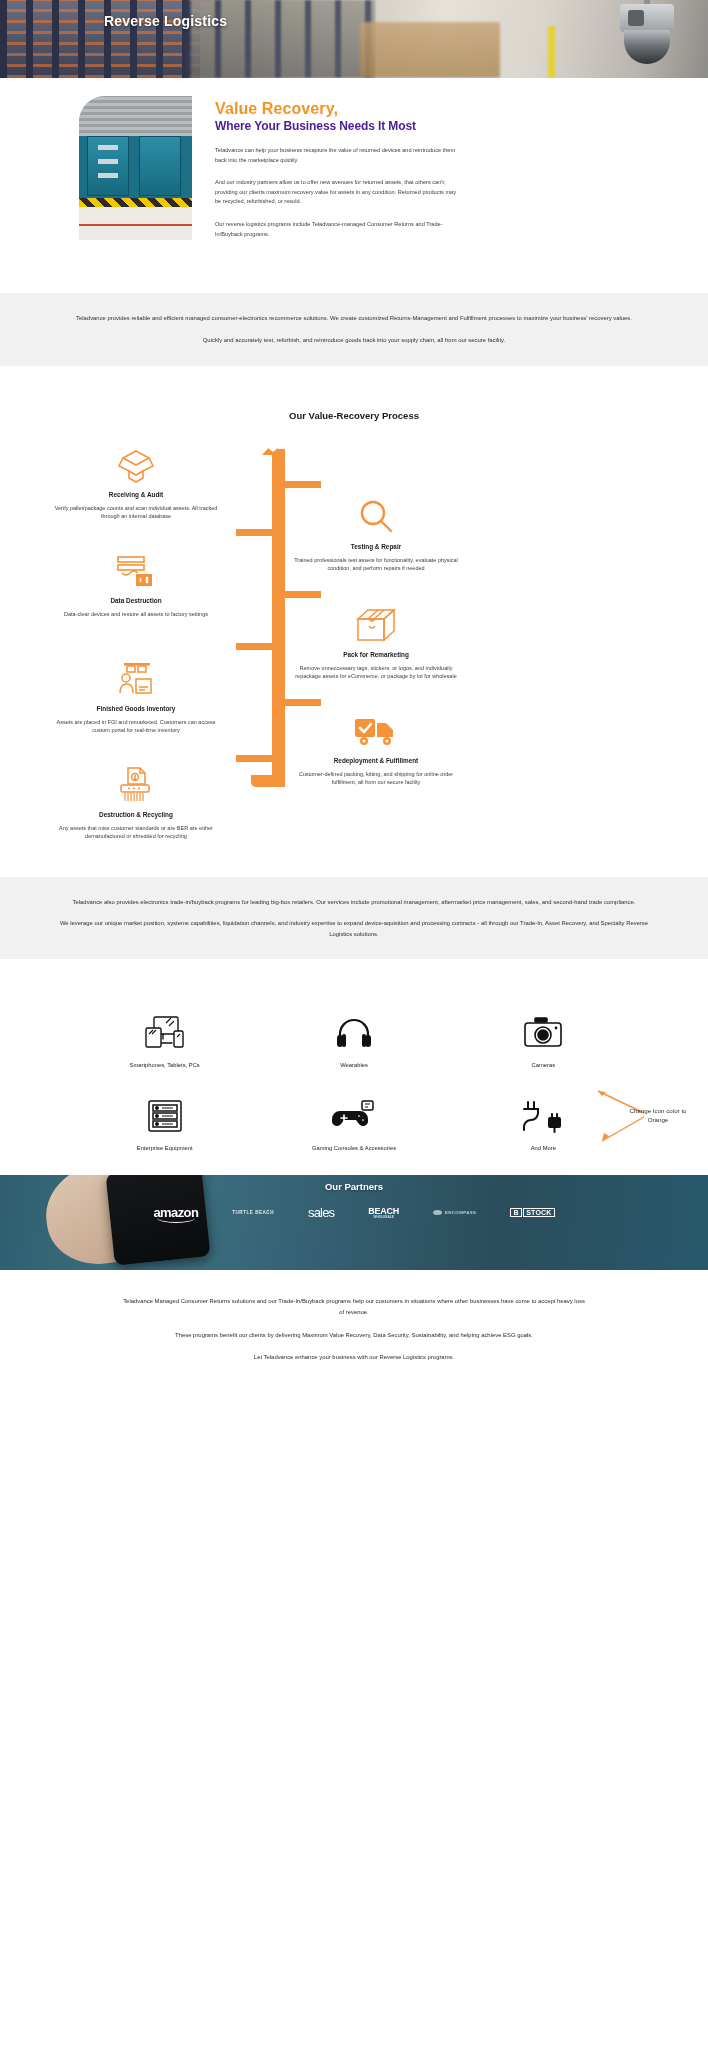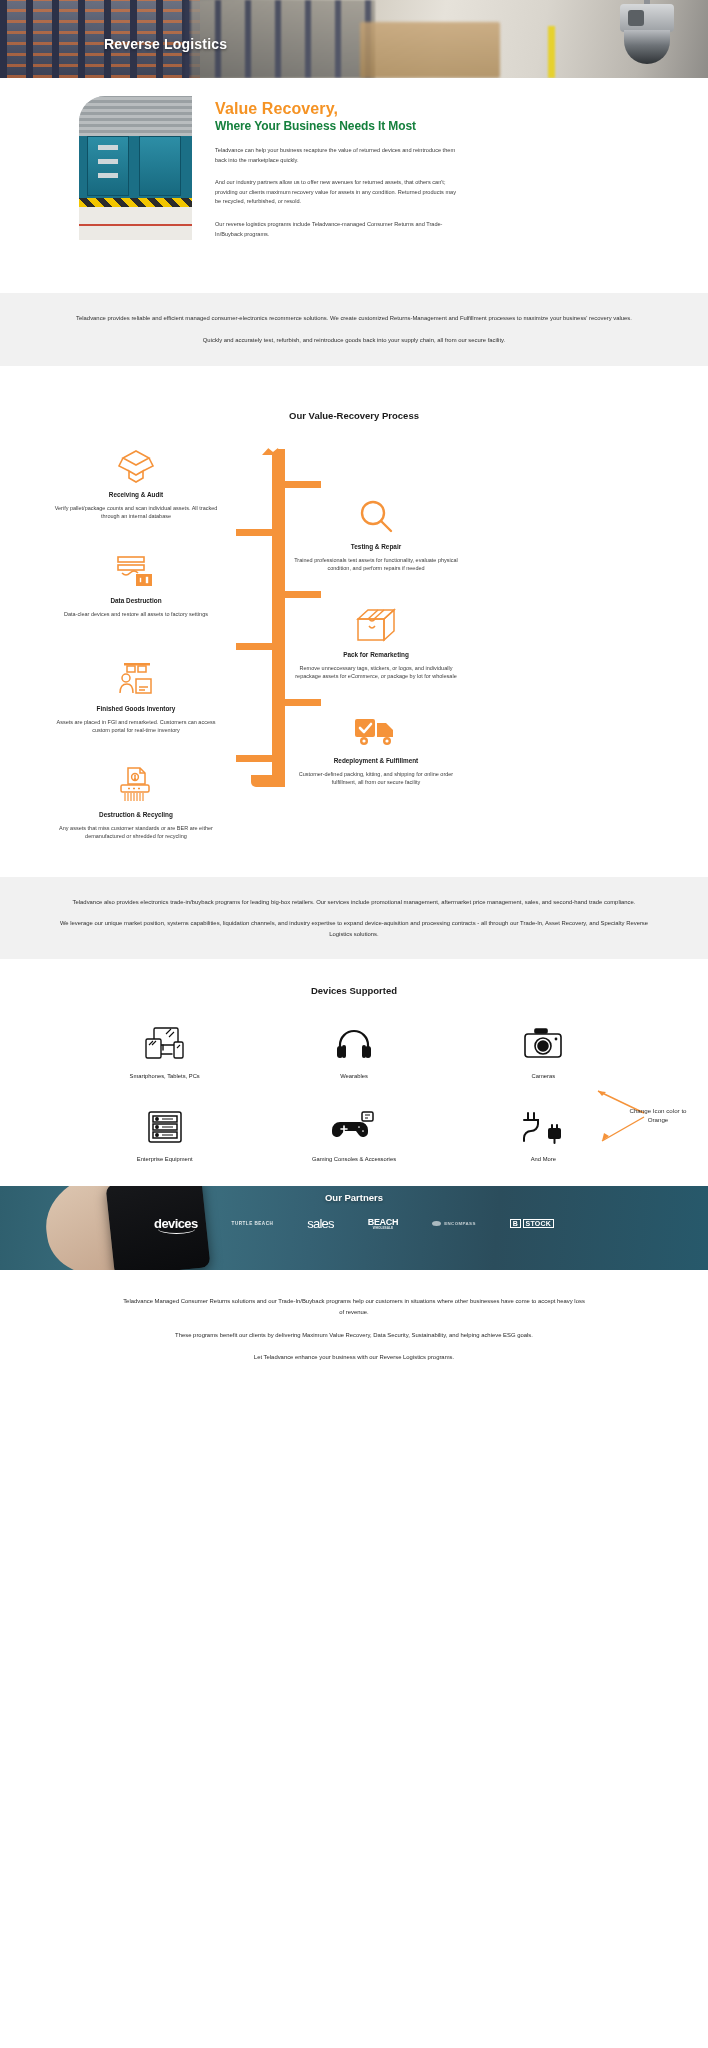--- a/index.html
+++ b/index.html
@@ -56,21 +56,21 @@
   .hero-camera .cam-lens {
     position:absolute; left:12px; top:14px; width:16px; height:16px;
     background:#5b6064; border-radius:3px;
   }
   .hero-camera .cam-dome {
     position:absolute; left:8px; top:34px; width:46px; height:34px;
     background: linear-gradient(180deg,#b9bcc0 0%,#6e7378 45%,#2f3336 100%);
     border-radius: 0 0 23px 23px;
   }
   .hero-title {
-    position: absolute; left: 104px; top: 36px;
+    position: absolute; left: 104px; top: 13px;
     color: #ffffff; font-size: 14px; font-weight: 600; letter-spacing:.2px;
     text-shadow: 0 1px 3px rgba(0,0,0,.55);
   }
 
   
   .section-value { position: relative; padding: 22px 0 54px; }
   .vr-img {
     position:absolute; left:79px; top:18px; width:113px; height:144px;
     border-radius: 26px 0 0 0;
     overflow:hidden;
@@ -89,21 +89,21 @@
   }
   .vr-img .hazard {
     position:absolute; left:0; right:0; top:102px; height:9px;
     background: repeating-linear-gradient(45deg,#f2c600 0 6px,#2b2b2b 6px 12px);
   }
   .vr-img .floor { position:absolute; left:0; right:0; bottom:0; height:33px; background:#eceae5; }
   .vr-img .line { position:absolute; left:0; right:0; bottom:14px; height:2px; background:#c94b3a; }
 
   .vr-text { margin-left: 215px; width: 246px; }
   .vr-kicker { color:#f59324; font-size:16px; font-weight:700; letter-spacing:.1px; }
-  .vr-head { font-size:12px; font-weight:700; color:#15803d; margin-top:1px; letter-spacing:-.1px;}
+  .vr-head { font-size:12px; font-weight:700; color:#4c1d95; margin-top:1px; letter-spacing:-.1px;}
   .vr-p { font-size:5.6px; line-height:1.72; color:#3c3c3c; margin-top:13px; }
 
   
   .section-cr { position: relative; height: 180px; }
   .cr-text { position:absolute; left:58px; top:48px; width:180px; text-align:center; }
   .cr-h { font-size:12.5px; font-weight:700; color:#1b1b1b; }
   .cr-h .accent { color:#f59324; }
   .cr-sub { font-size:6.6px; font-weight:700; color:#2a2a2a; margin-top:10px; }
   .cr-img {
     position:absolute; left:269px; top:0px; width:188px; height:136px; overflow:hidden;
@@ -211,21 +211,21 @@
   .dev-cell { text-align:center; }
   .dev-ic { height:44px; display:flex; align-items:center; justify-content:center; }
   .dev-lb { font-size:5.8px; color:#1b1b1b; margin-top:7px; }
 
   .note { position:absolute; right:14px; top:148px; width:72px; text-align:center;
           font-size:6.2px; line-height:1.45; color:#2f2f2f; }
   .note-svg { position:absolute; right:60px; top:120px; }
 
   
   .partners {
-    position:relative; height:84px; overflow:hidden;
+    position:relative; height:95px; overflow:hidden;
     background: linear-gradient(95deg,#2f5f6e 0%,#3d7282 22%,#356173 44%,#2b4d5c 70%,#27596b 100%);
   }
   .partners .hand {
     position:absolute; left:46px; top:-12px; width:120px; height:100px;
     background: linear-gradient(160deg,#e7cdb6,#c9a489); border-radius: 50% 40% 30% 45%;
     transform: rotate(-8deg); opacity:.95;
   }
   .partners .phone {
     position:absolute; left:110px; top:-6px; width:96px; height:92px;
     background: linear-gradient(170deg,#17181b,#0a0b0d); border-radius:9px;
@@ -430,21 +430,20 @@
     </div>
   </div>
 
 
   <div class="band">
     <p>Teladvance also provides electronics trade-in/buyback programs for leading big-box retailers. Our services include promotional management, aftermarket price management, sales, and second-hand trade compliance.</p>
     <p>We leverage our unique market position, systems capabilities, liquidation channels, and industry expertise to expand device-aquisition and processing contracts - all through our Trade-In, Asset Recovery, and Specialty Reverse Logistics solutions.</p>
   </div>
 
   <div class="devices">
-    <div class="dev-title">Devices Supported</div>
 
     <div class="dev-grid">
       <div class="dev-cell">
         <div class="dev-ic">
           <svg width="42" height="36" viewBox="0 0 42 36" fill="none" stroke="#111" stroke-width="1.4">
             <rect x="10" y="2" width="24" height="17" rx="1.5"></rect>
             <path d="M19 19 v5 M14 28 h14" stroke-linecap="round"></path>
             <rect x="2" y="13" width="15" height="19" rx="1.5" fill="#fff"></rect>
             <rect x="30" y="16" width="9" height="16" rx="1.5" fill="#fff"></rect>
             <path d="M5 19 l4 -4 M8 19 l4 -4" stroke-width="1.1"></path>
@@ -532,21 +531,21 @@
       <path d="M14 62 l2 -8 l5 3 z" fill="#F5933A"></path>
     </svg>
     <div class="note">Change Icon color to Orange</div>
   </div>
 
   <div class="partners">
     <div class="hand"></div>
     <div class="phone"></div>
     <div class="partners-title">Our Partners</div>
     <div class="logos">
-      <div class="logo-amazon"><span>devices</span><span class="smile"></span></div>
+      <div class="logo-amazon"><span>amazon</span><span class="smile"></span></div>
       <div class="logo-turtle">TURTLE BEACH</div>
       <div class="logo-ebay">sales</div>
       <div class="logo-costco"><span>BEACH</span><small>WHOLESALE</small></div>
       <div class="logo-gen">
           <i class="dot"></i>
           <span>ENCOMPASS</span>
         </div>
       <div class="logo-bstock">
           <span>B</span>
           <span>STOCK</span>

